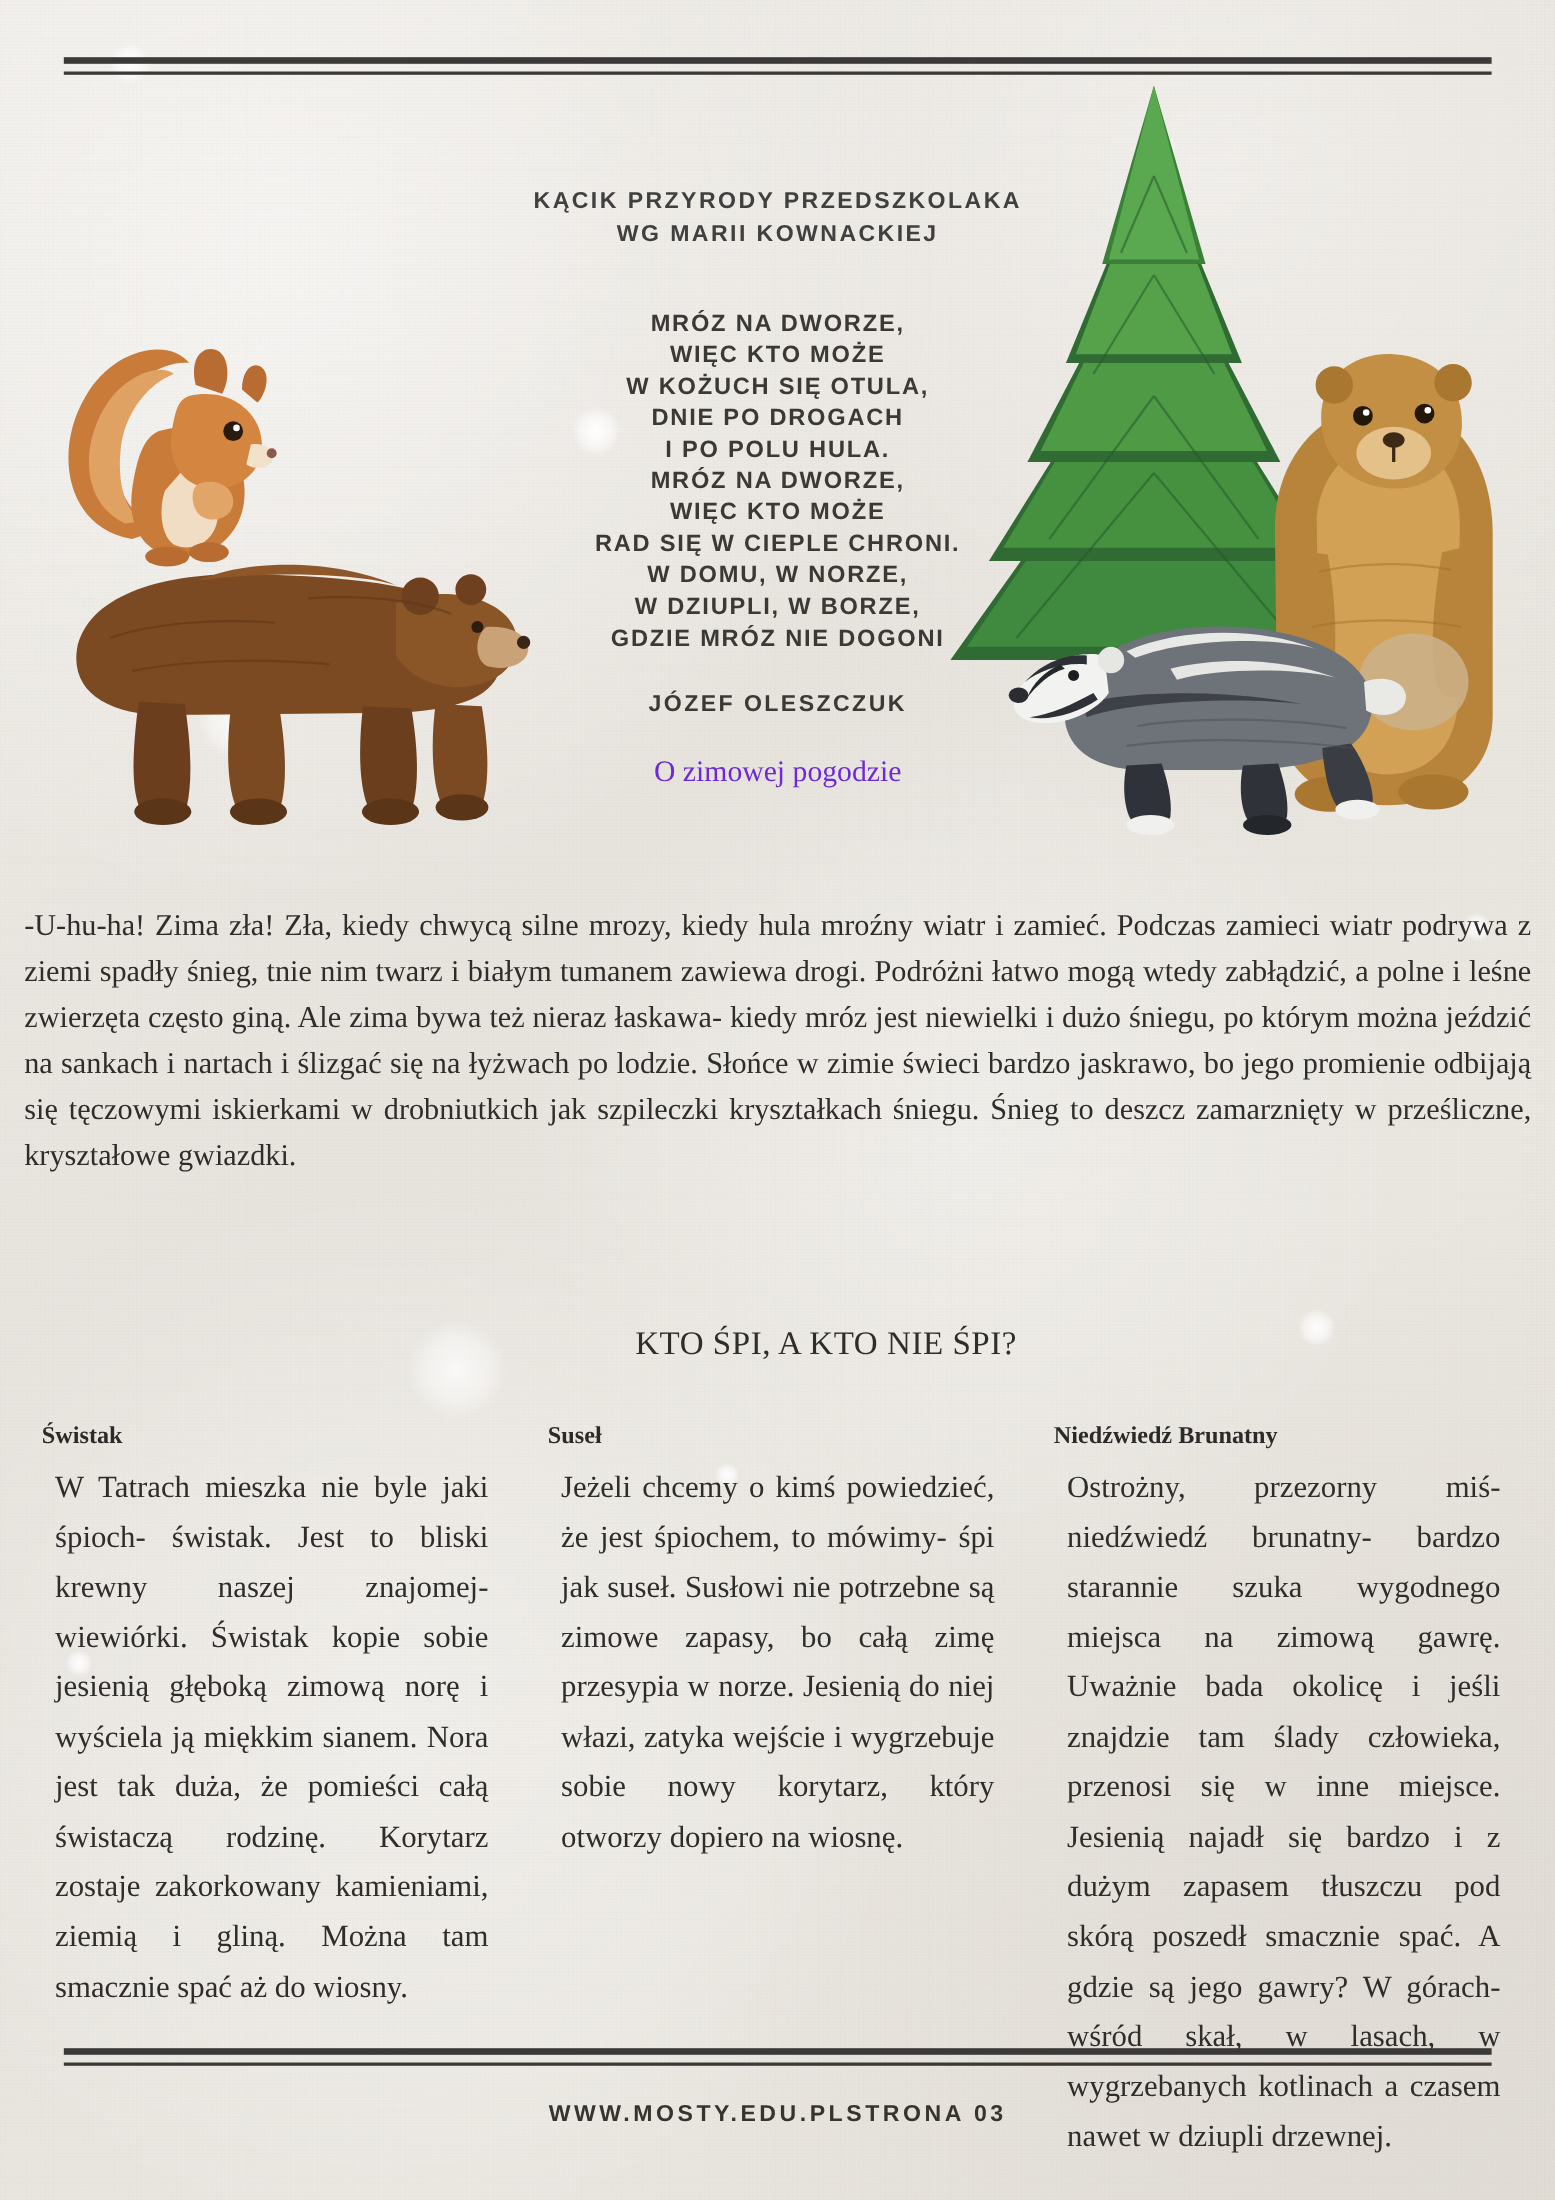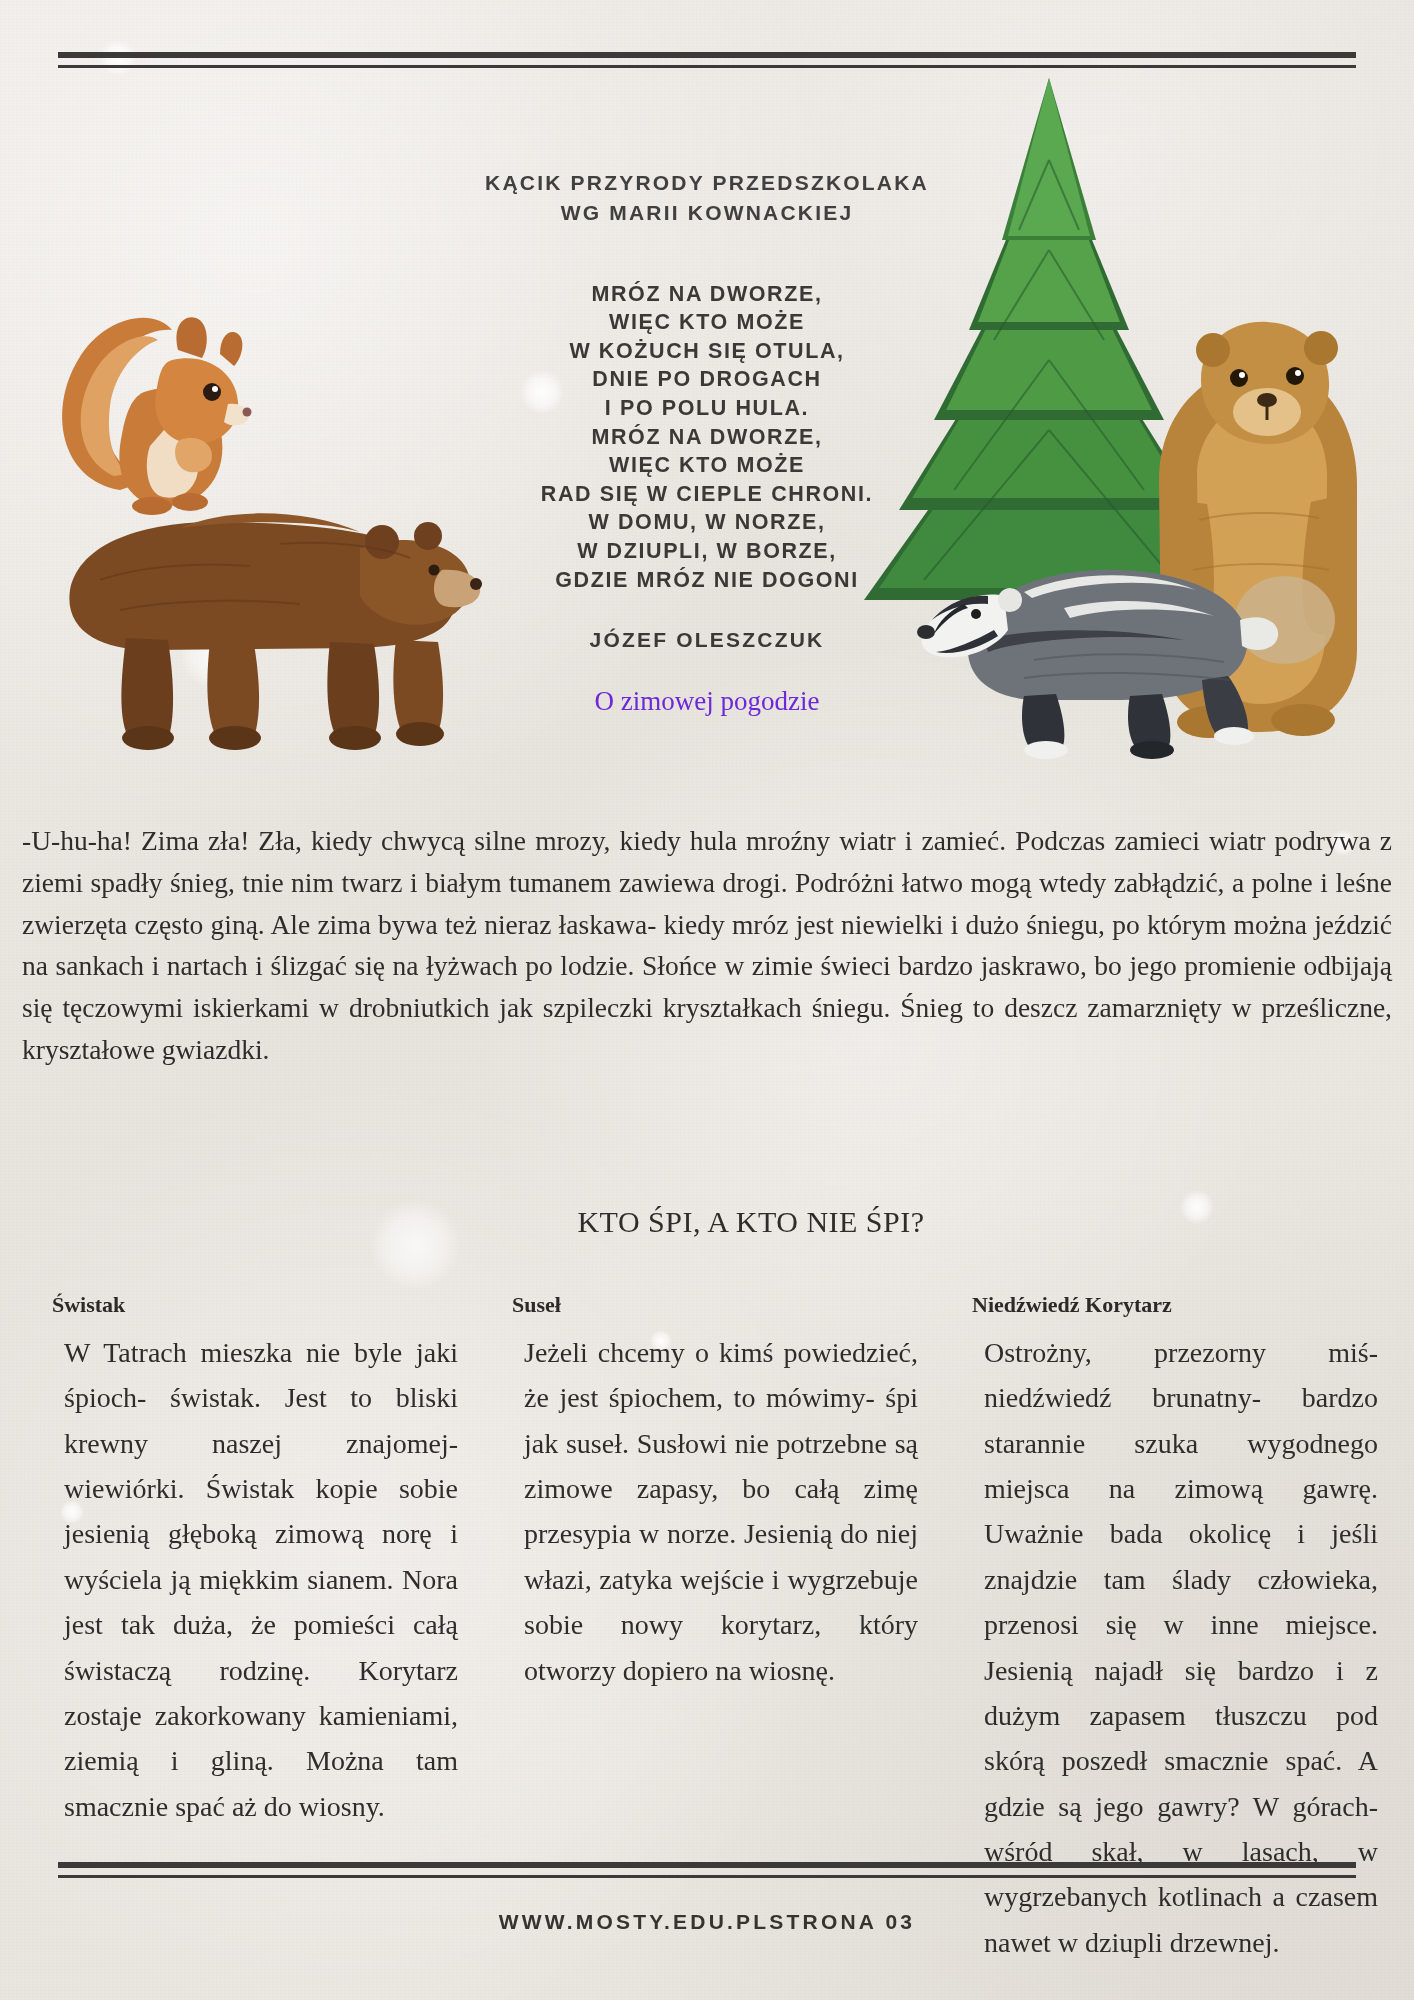--- a/index.html
+++ b/index.html
@@ -139,21 +139,21 @@
     font-size: 30px;
     color: #2e2d2b;
     letter-spacing: 0.5px;
     padding-left: 44px;
   }
 
   
   .columns {
     position: absolute;
     top: 1292px;
-    left: 52px;
+    left: 38px;
     width: 1340px;
     display: flex;
     gap: 42px;
   }
   .col { width: 418px; }
   .col h3 {
     margin: 0 0 8px 0;
     font-size: 22px;
     font-weight: bold;
     color: #2b2a28;
@@ -436,21 +436,21 @@
   <div class="columns">
     <div class="col">
       <h3>Świstak</h3>
       <p>W Tatrach mieszka nie byle jaki śpioch- świstak. Jest to bliski krewny naszej znajomej- wiewiórki. Świstak kopie sobie jesienią głęboką zimową norę i wyściela ją miękkim sianem. Nora jest tak duża, że pomieści całą świstaczą rodzinę. Korytarz zostaje zakorkowany kamieniami, ziemią i gliną. Można tam smacznie spać aż do wiosny.</p>
     </div>
     <div class="col">
       <h3>Suseł</h3>
       <p>Jeżeli chcemy o kimś powiedzieć, że jest śpiochem, to mówimy- śpi jak suseł. Susłowi nie potrzebne są zimowe zapasy, bo całą zimę przesypia w norze. Jesienią do niej włazi, zatyka wejście i wygrzebuje sobie nowy korytarz, który otworzy dopiero na wiosnę.</p>
     </div>
     <div class="col">
-      <h3>Niedźwiedź Korytarz</h3>
+      <h3>Niedźwiedź Brunatny</h3>
       <p>Ostrożny, przezorny miś- niedźwiedź brunatny- bardzo starannie szuka wygodnego miejsca na zimową gawrę. Uważnie bada okolicę i jeśli znajdzie tam ślady człowieka, przenosi się w inne miejsce. Jesienią najadł się bardzo i z dużym zapasem tłuszczu pod skórą poszedł smacznie spać. A gdzie są jego gawry? W górach- wśród skał, w lasach, w wygrzebanych kotlinach a czasem nawet w dziupli drzewnej.</p>
     </div>
   </div>
 
   <div class="rule-group bottom-rules">
     <div class="rule"></div>
     <div class="gap"></div>
     <div class="rule thin"></div>
   </div>
 

